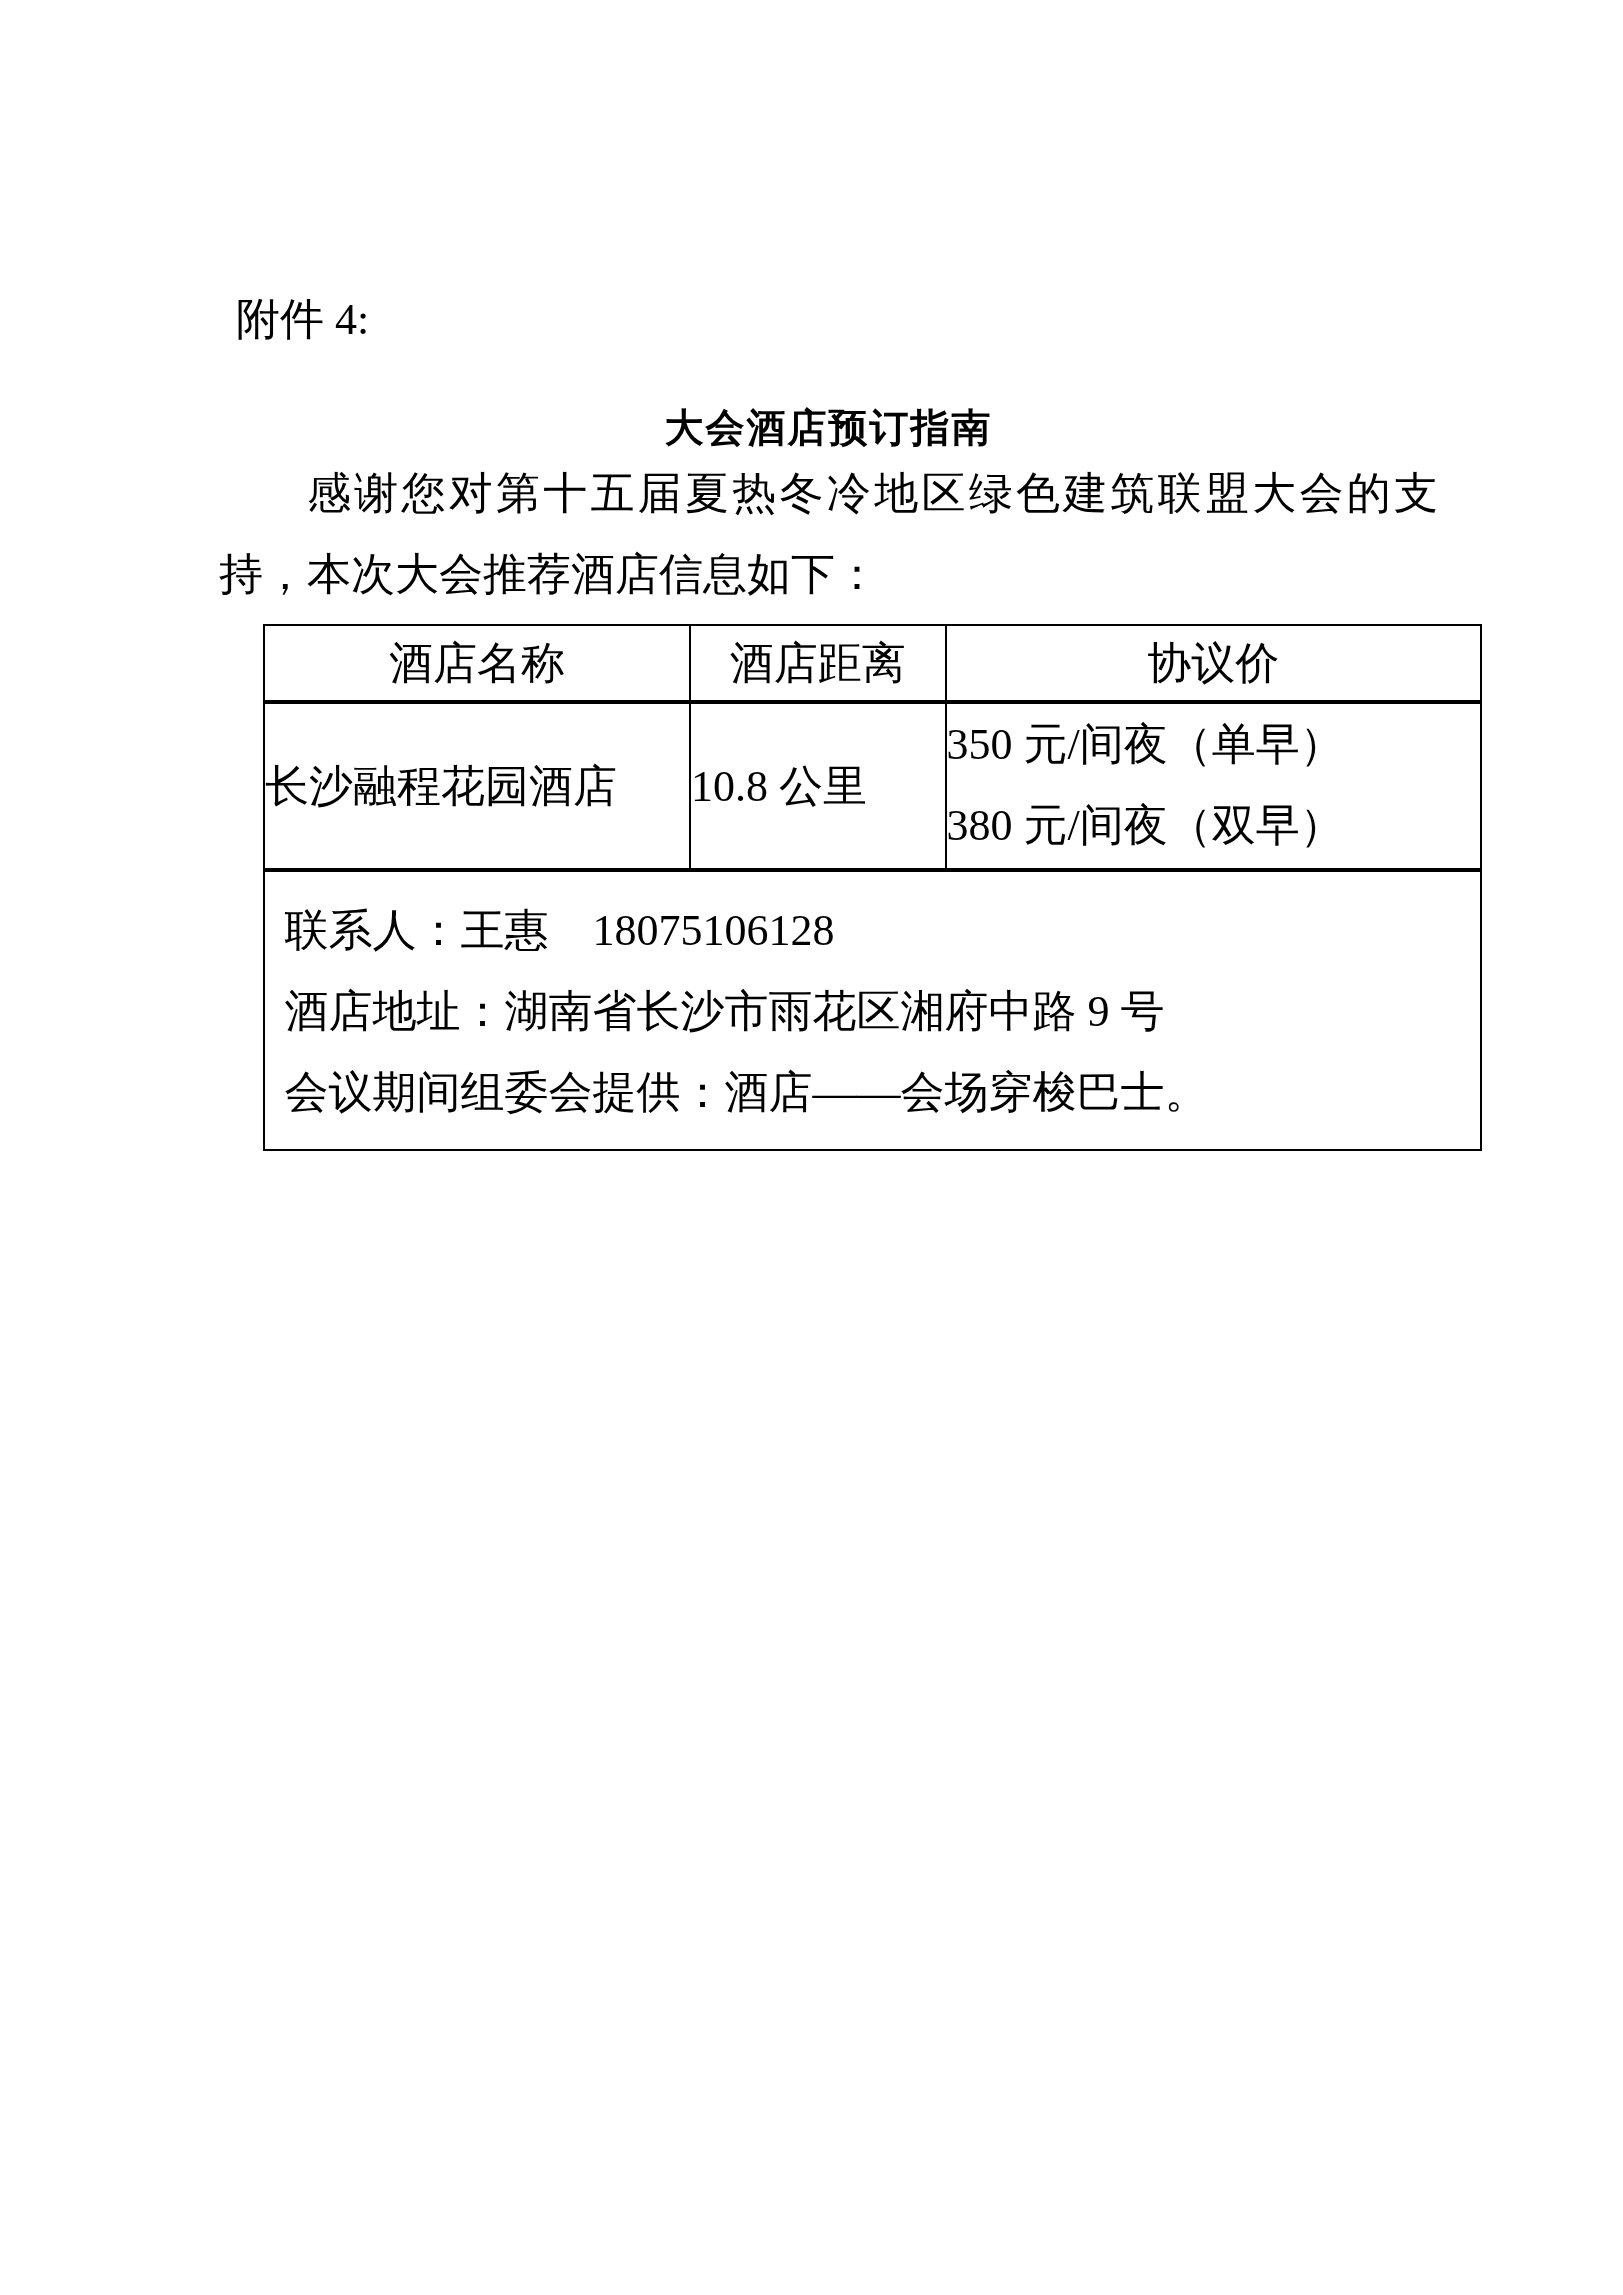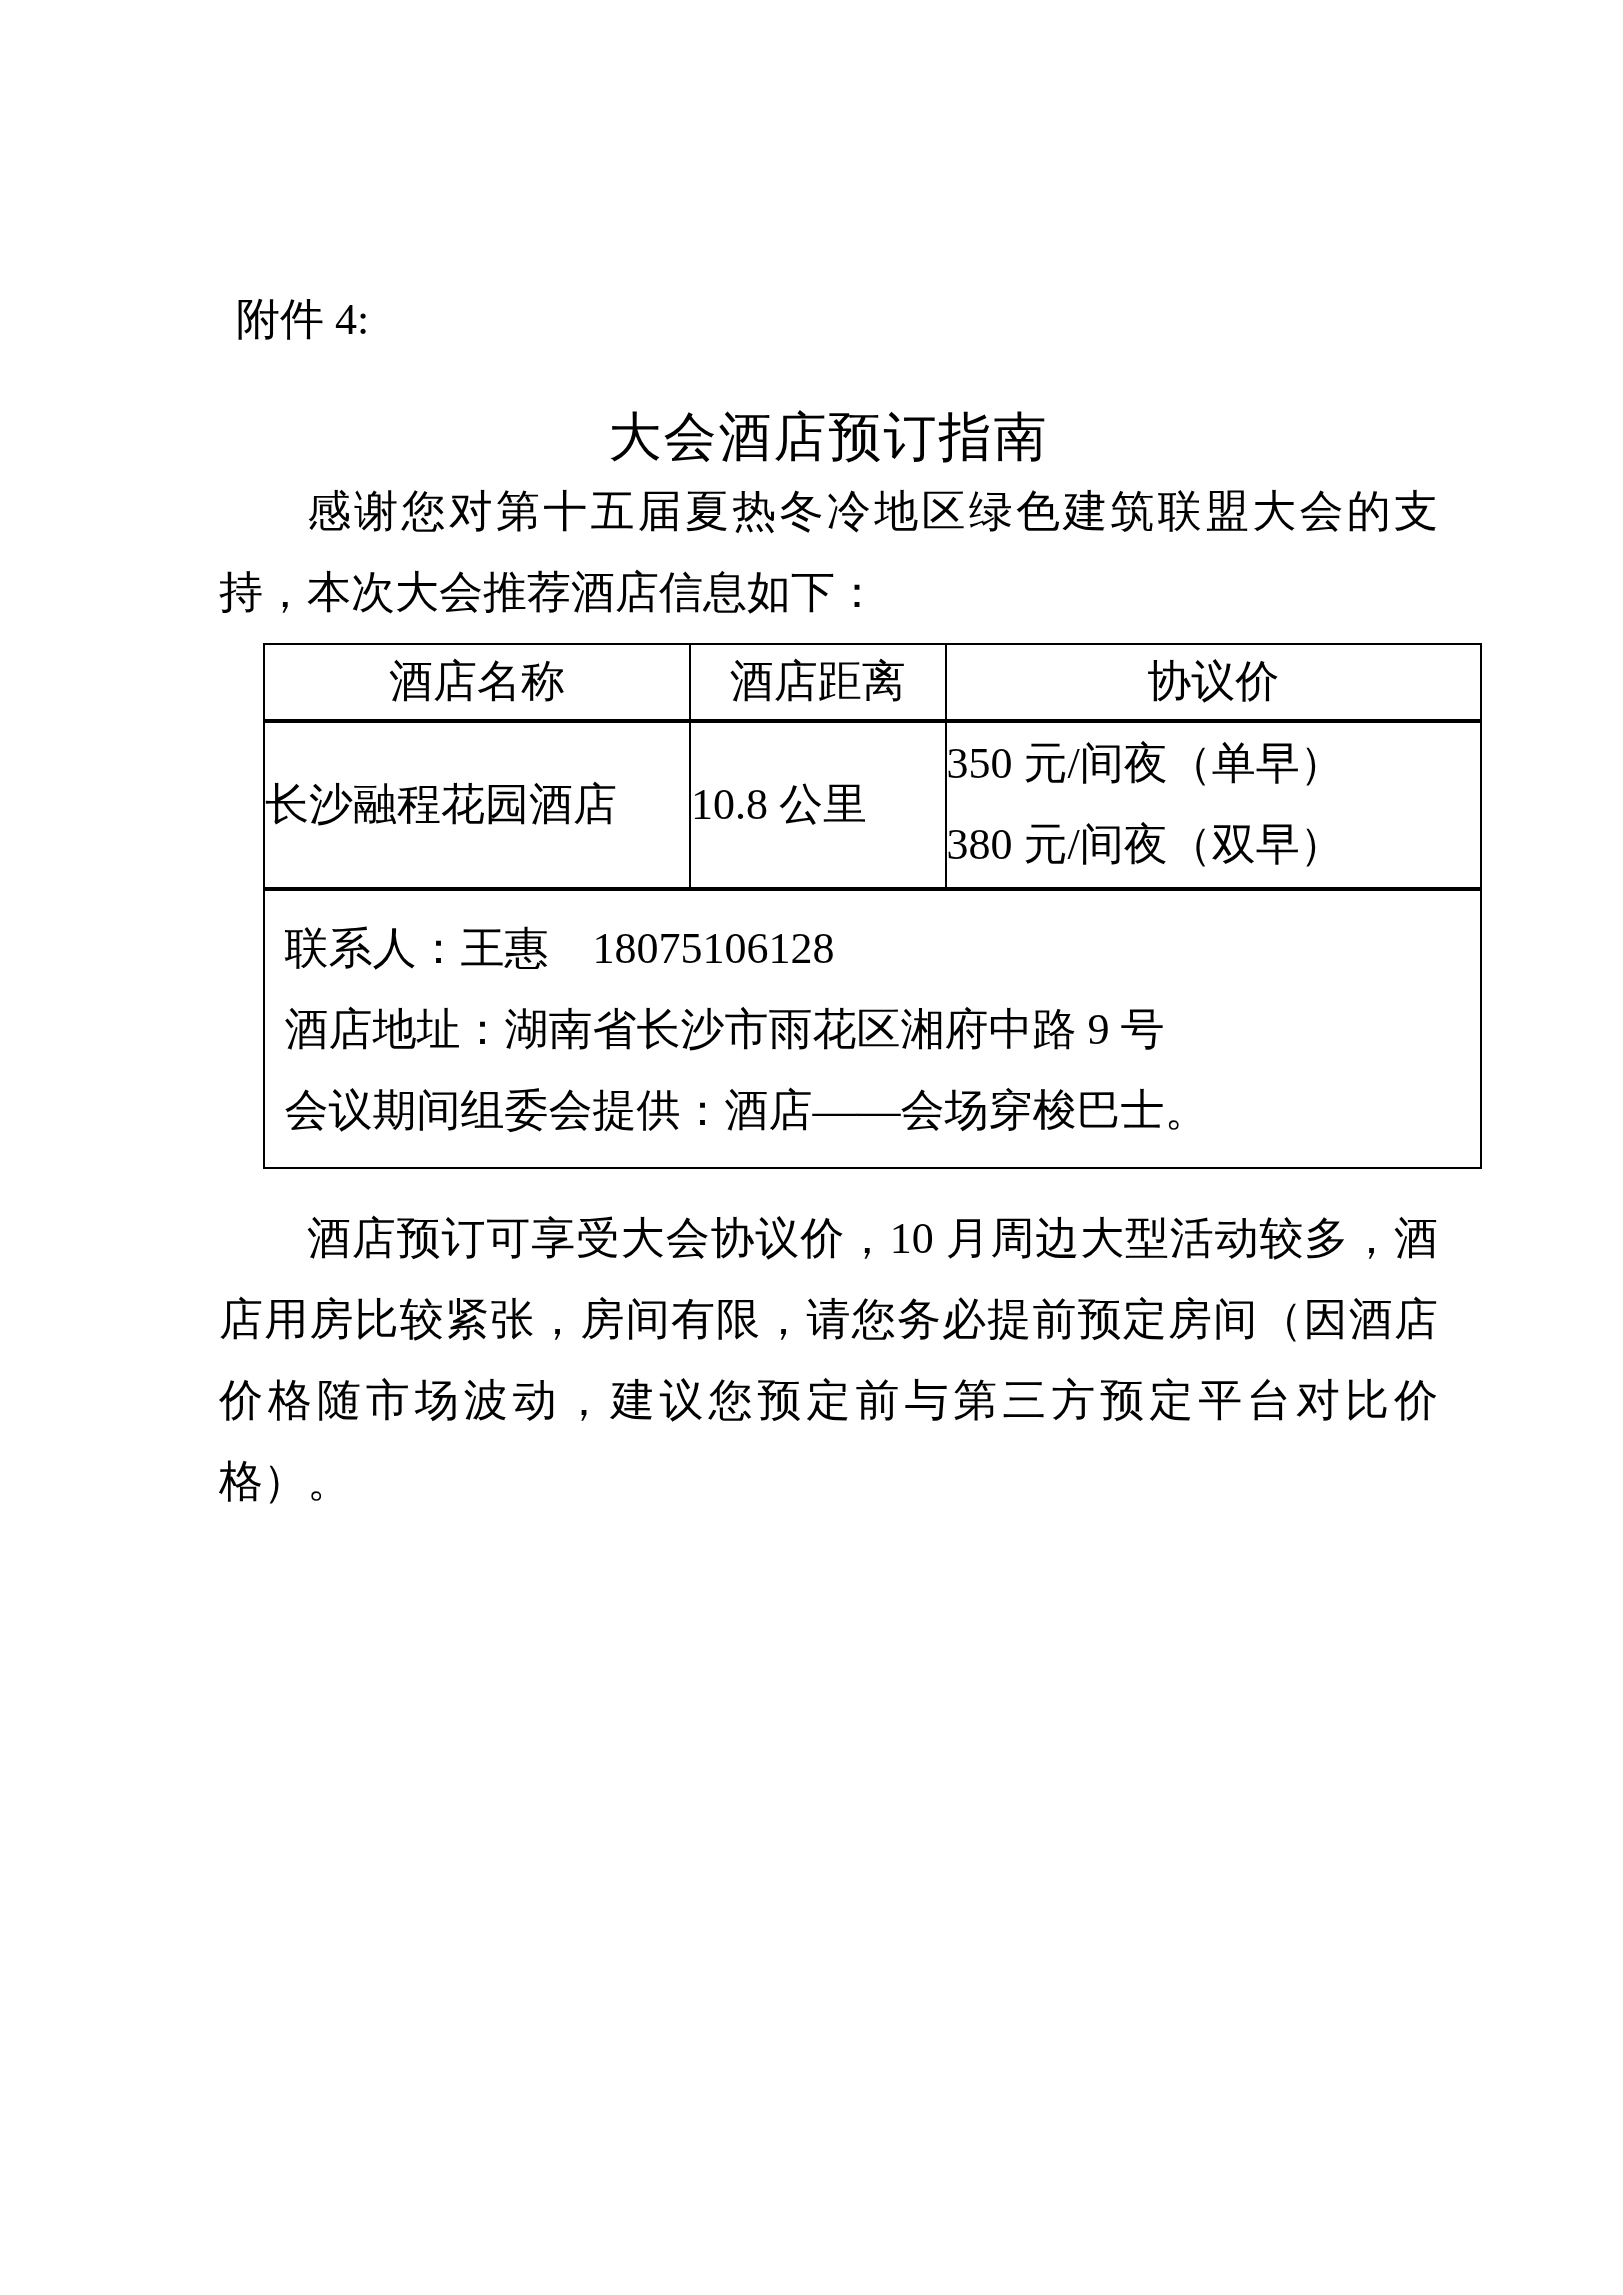--- a/index.html
+++ b/index.html
@@ -22,22 +22,22 @@
     background: #ffffff;
     overflow: hidden;
   }
   .attachment-label {
     font-size: 44px;
     line-height: 1.84;
     text-align: left;
     margin-left: 17px;
   }
   .doc-title {
-    font-size: 53px;
-    font-weight: 400;
+    font-size: 39px;
+    font-weight: 700;
     line-height: 1.3;
     text-align: center;
     margin-top: 42px;
     letter-spacing: 2px;
   }
   .salutation {
     font-size: 44px;
     line-height: 1.84;
     margin-top: 39px;
   }
@@ -150,16 +150,15 @@
       <tr>
         <td class="notes-cell" colspan="3">
           <div class="note-line">联系人：王惠    18075106128</div>
           <div class="note-line">酒店地址：湖南省长沙市雨花区湘府中路 9 号</div>
           <div class="note-line">会议期间组委会提供：酒店——会场穿梭巴士。</div>
         </td>
       </tr>
     </tbody>
   </table>
 
-  <div class="closing-paragraph">酒店预订可享受大会协议价，10 月周边大型活动较多，酒店用房比较紧张，房间有限，请您务必提前预定房间（因酒店价格随市场波动，建议您预定前与第三方预定平台对比价格）。</div>
 
 </div>
 
 
 </body></html>

